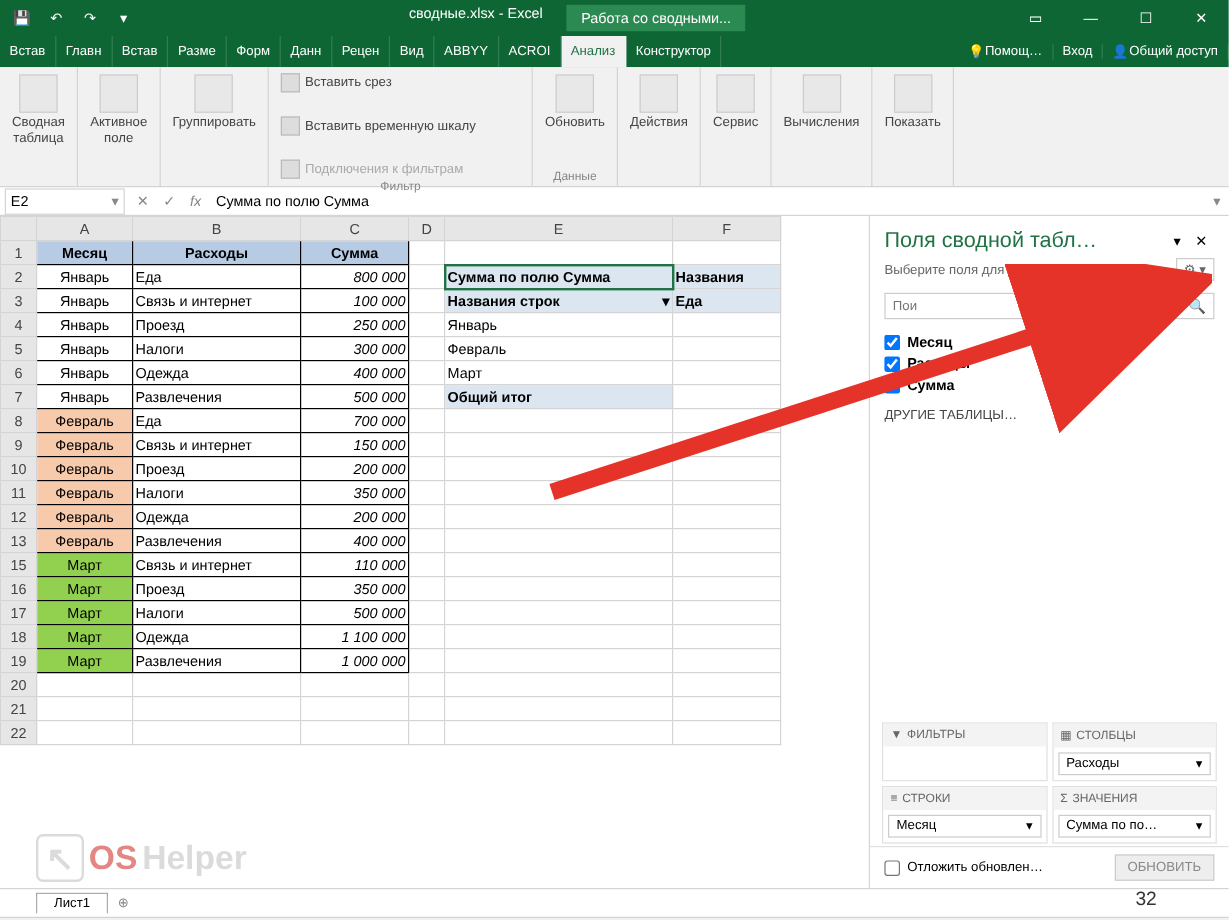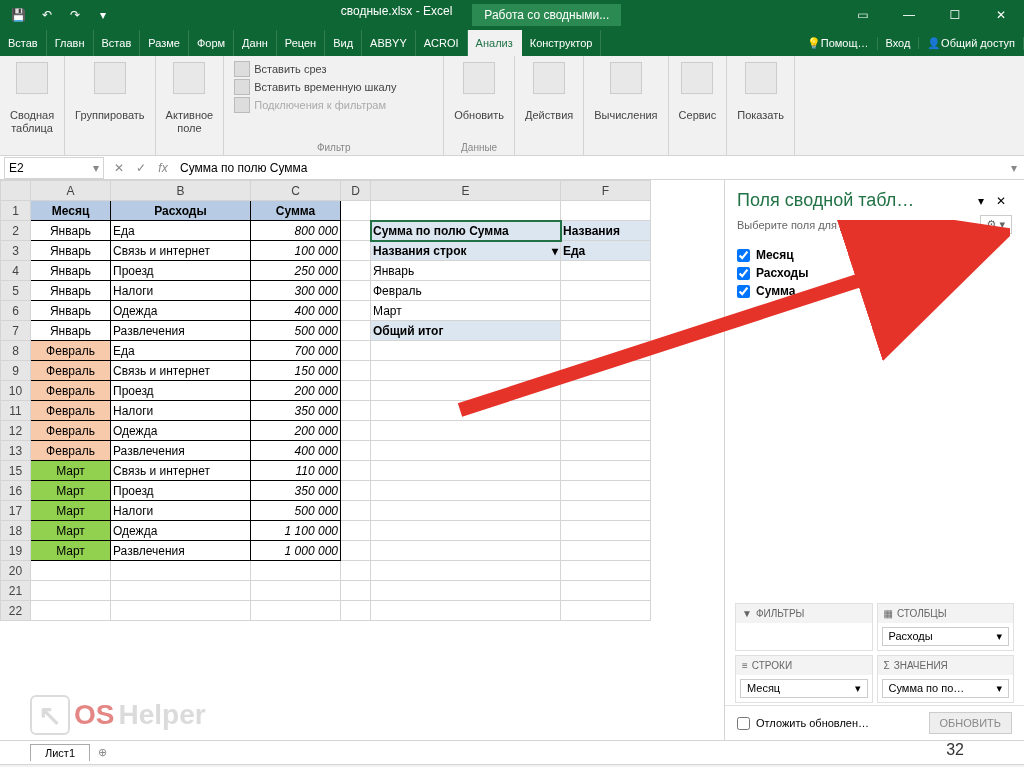--- a/index.html
+++ b/index.html
@@ -14,23 +14,23 @@
 .titlebar .win-btn { width: 46px; height: 30px; display: flex; align-items: center; justify-content: center; cursor: pointer; }
 
 .ribbon-tabs { height: 26px; background: #0e6635; display: flex; align-items: center; color: #fff; font-size: 11px; }
 .ribbon-tab { padding: 0 8px; height: 100%; display: flex; align-items: center; cursor: pointer; border-right: 1px solid rgba(255,255,255,0.15); white-space: nowrap; }
 .ribbon-tab.active { background: #f1f1f1; color: #217346; }
 .ribbon-tabs .right { margin-left: auto; display: flex; }
 
 .ribbon { height: 100px; background: #f1f1f1; border-bottom: 1px solid #d4d4d4; display: flex; font-size: 11px; color: #444; }
 .ribbon-group { border-right: 1px solid #d4d4d4; padding: 4px 6px 2px 6px; display: flex; flex-direction: column; align-items: center; justify-content: space-between; }
 .ribbon-group .label { font-size: 10px; color: #888; text-align: center; }
-.big-btn { display: flex; flex-direction: column; align-items: center; gap: 15px; padding: 2px 4px; cursor: pointer; text-align: center; line-height: 1.2; }
+.big-btn { display: flex; flex-direction: column; align-items: center; gap: 2px; padding: 2px 4px; cursor: pointer; text-align: center; line-height: 1.2; }
 .big-btn .ico { width: 32px; height: 32px; background: #e8e8e8; border: 1px solid #ccc; }
-.stack-btns { display: flex; flex-direction: column; gap: 0; }
+.stack-btns { display: flex; flex-direction: column; gap: 18px; }
 .small-btn { display: flex; align-items: center; gap: 4px; padding: 1px 4px; cursor: pointer; white-space: nowrap; }
 .small-btn .ico-s { width: 16px; height: 16px; background: #ddd; border: 1px solid #bbb; }
 .small-btn.disabled { color: #aaa; }
 
 .formula-bar { height: 24px; border-bottom: 1px solid #d4d4d4; display: flex; align-items: center; font-size: 12px; }
 .name-box { width: 100px; border: 1px solid #d4d4d4; height: 22px; margin: 0 4px; padding: 0 4px; display: flex; align-items: center; }
 .fx-btn { width: 22px; text-align: center; color: #888; cursor: pointer; }
 .fx-input { flex: 1; padding: 0 6px; }
 
 .content { display: flex; height: 560px; }
@@ -131,28 +131,28 @@
   <div class="ribbon-group">
     <div class="big-btn">
         <div class="ico"></div>
         <span style="white-space:pre">Сводная
 таблица</span>
       </div>
   </div>
   <div class="ribbon-group">
     <div class="big-btn">
         <div class="ico"></div>
-        <span>Группировать</span>
-      </div>
-  </div>
-  <div class="ribbon-group">
-    <div class="big-btn">
-        <div class="ico"></div>
         <span style="white-space:pre">Активное
 поле</span>
+      </div>
+  </div>
+  <div class="ribbon-group">
+    <div class="big-btn">
+        <div class="ico"></div>
+        <span>Группировать</span>
       </div>
   </div>
   <div class="ribbon-group" style="width:220px">
     <div class="stack-btns" style="align-self:flex-start">
       <div class="small-btn">
           <div class="ico-s"></div>
           <span>Вставить срез</span>
         </div>
       <div class="small-btn">
           <div class="ico-s"></div>
@@ -176,27 +176,27 @@
   </div>
   <div class="ribbon-group">
       <div class="big-btn">
         <div class="ico"></div>
         <span>Действия</span>
       </div>
     </div>
   <div class="ribbon-group">
       <div class="big-btn">
         <div class="ico"></div>
+        <span>Сервис</span>
+      </div>
+    </div>
+  <div class="ribbon-group">
+      <div class="big-btn">
+        <div class="ico"></div>
         <span>Вычисления</span>
-      </div>
-    </div>
-  <div class="ribbon-group">
-      <div class="big-btn">
-        <div class="ico"></div>
-        <span>Сервис</span>
       </div>
     </div>
   <div class="ribbon-group">
       <div class="big-btn">
         <div class="ico"></div>
         <span>Показать</span>
       </div>
     </div>
 </div>
 
@@ -421,34 +421,39 @@
   <div class="task-pane">
     <div class="task-pane-header">
       <h2>Поля сводной табл…</h2>
       <span style="cursor:pointer;padding:0 6px">▾</span>
       <span style="cursor:pointer;padding:0 6px">✕</span>
     </div>
     <div class="task-pane-sub">
       <span>Выберите поля для добавления в отчет:</span>
       <span class="gear">⚙ ▾</span>
     </div>
+    <div class="search-box">
+      <input placeholder="Пои" style="">
+      <span style="color:#2a6cc0">🔍</span>
+    </div>
     <div class="field-list" id="field-list">
         <div class="field-item">
           <input type="checkbox" checked="" style="">
           <b>Месяц</b>
         </div>
         <div class="field-item">
           <input type="checkbox" checked="" style="">
           <b>Расходы</b>
         </div>
         <div class="field-item">
           <input type="checkbox" checked="" style="">
           <b>Сумма</b>
         </div>
       </div>
+    <div class="other-tables">ДРУГИЕ ТАБЛИЦЫ…</div>
     <div style="flex:1"></div>
     <div class="areas-grid">
       <div class="area-box">
         <div class="area-hdr">
             <span>▼</span>
             <span>ФИЛЬТРЫ</span>
           </div>
         <div class="area-empty"></div>
       </div>
       <div class="area-box">

